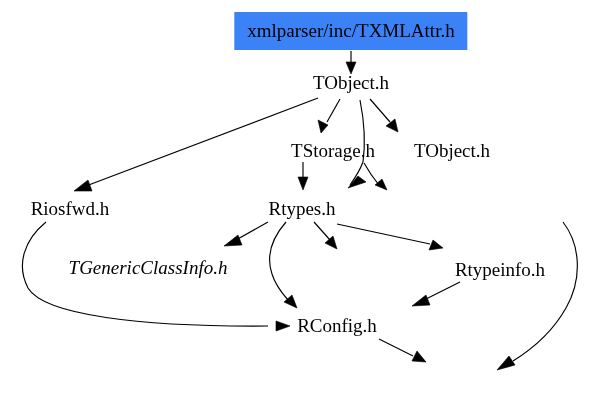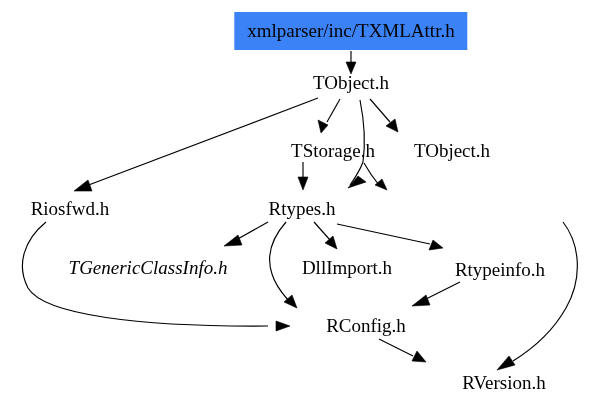--- a/index.html
+++ b/index.html
@@ -142,21 +142,19 @@
 
   <div class="node-label" style="left:452px; top:150px;">TObject.h</div>
 
   <div class="node-label" style="left:70px; top:208px;">Riosfwd.h</div>
 
   <div class="node-label" style="left:302px; top:208px;">Rtypes.h</div>
 
 
   <div class="node-label" style="left:148px; top:267px;font-style:italic;">TGenericClassInfo.h</div>
 
-  <div class="node-label" style="left:347px; top:267px;">DllImport.h</div>
 
   <div class="node-label" style="left:500px; top:269px;">Rtypeinfo.h</div>
 
-  <div class="node-label" style="left:366px; top:325px;">RConfig.h</div>
+  <div class="node-label" style="left:337px; top:325px;">RConfig.h</div>
 
-  <div class="node-label" style="left:504px; top:382px;">RVersion.h</div>
 
 </div>
 
 </body></html>

